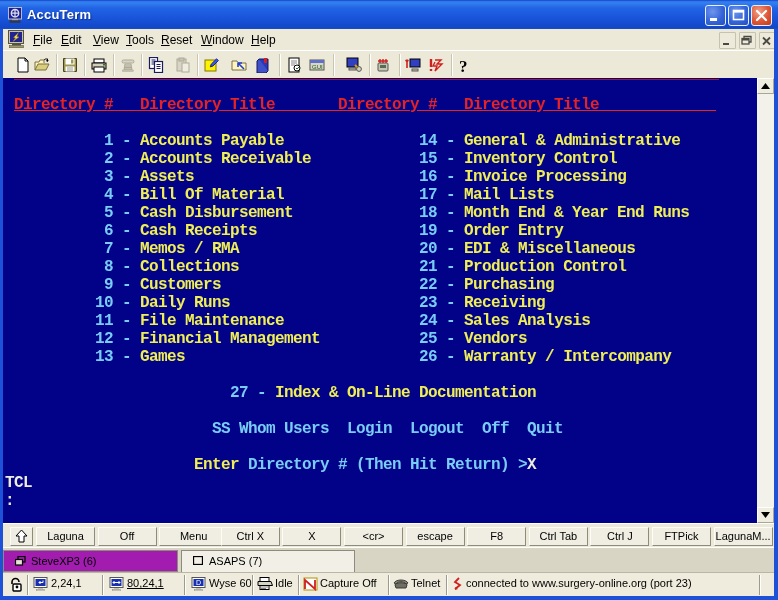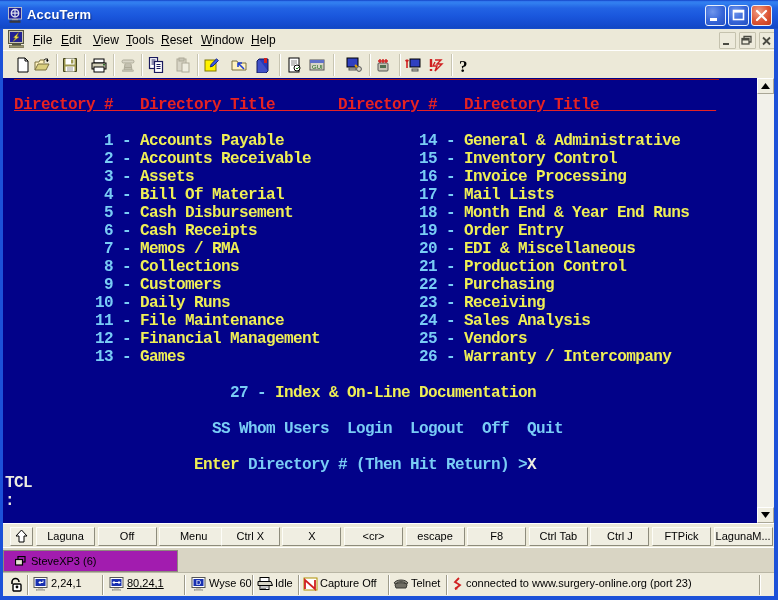--- a/index.html
+++ b/index.html
@@ -259,20 +259,26 @@
       <div class="fbtn" style="left: 710.6px; width: 59px;">LagunaM...</div>
     </div>
   <div class="tabbar">
     <div class="tab tab1">
         <svg style="position:absolute;left:11px;top:5px" width="11" height="10" viewBox="0 0 11 10">
           <rect x="3" y="0.5" width="7" height="5.5" fill="none" stroke="#000" stroke-width="1.2"></rect>
           <rect x="0.5" y="3.5" width="7" height="5.5" fill="#E6E3D2" stroke="#000" stroke-width="1.2"></rect>
         </svg>
         <span style="position:absolute;left:27px;top:4px">SteveXP3 (6)</span>
       </div>
+    <div class="tab tab2">
+        <svg style="position:absolute;left:11px;top:5px" width="10" height="9" viewBox="0 0 10 9">
+          <rect x="0.5" y="0.5" width="9" height="8" fill="none" stroke="#000" stroke-width="1.3"></rect>
+        </svg>
+        <span style="position:absolute;left:27px;top:4px">ASAPS (7)</span>
+      </div>
   </div>
   <div class="status" id="status">
       <div class="spanel" style="left: 7px; top: 4px;"><svg width="13" height="15">
           <path d="M3 7V5a3.5 3.5 0 0 1 7 0" fill="none" stroke="#000" stroke-width="1.6" transform="translate(-1,0)"></path>
           <rect x="3" y="7" width="8" height="7" rx="1" fill="#fff" stroke="#000" stroke-width="1.4"></rect>
           <circle cx="7" cy="10" r="1.4" fill="#000"></circle>
         </svg></div>
       <div class="ssep" style="left: 24px;"></div>
       <div class="spanel" style="left: 30px; top: 4px;"><svg width="15" height="14">
           <rect x="1" y="0.5" width="13" height="10" fill="#fff" stroke="#555"></rect>

